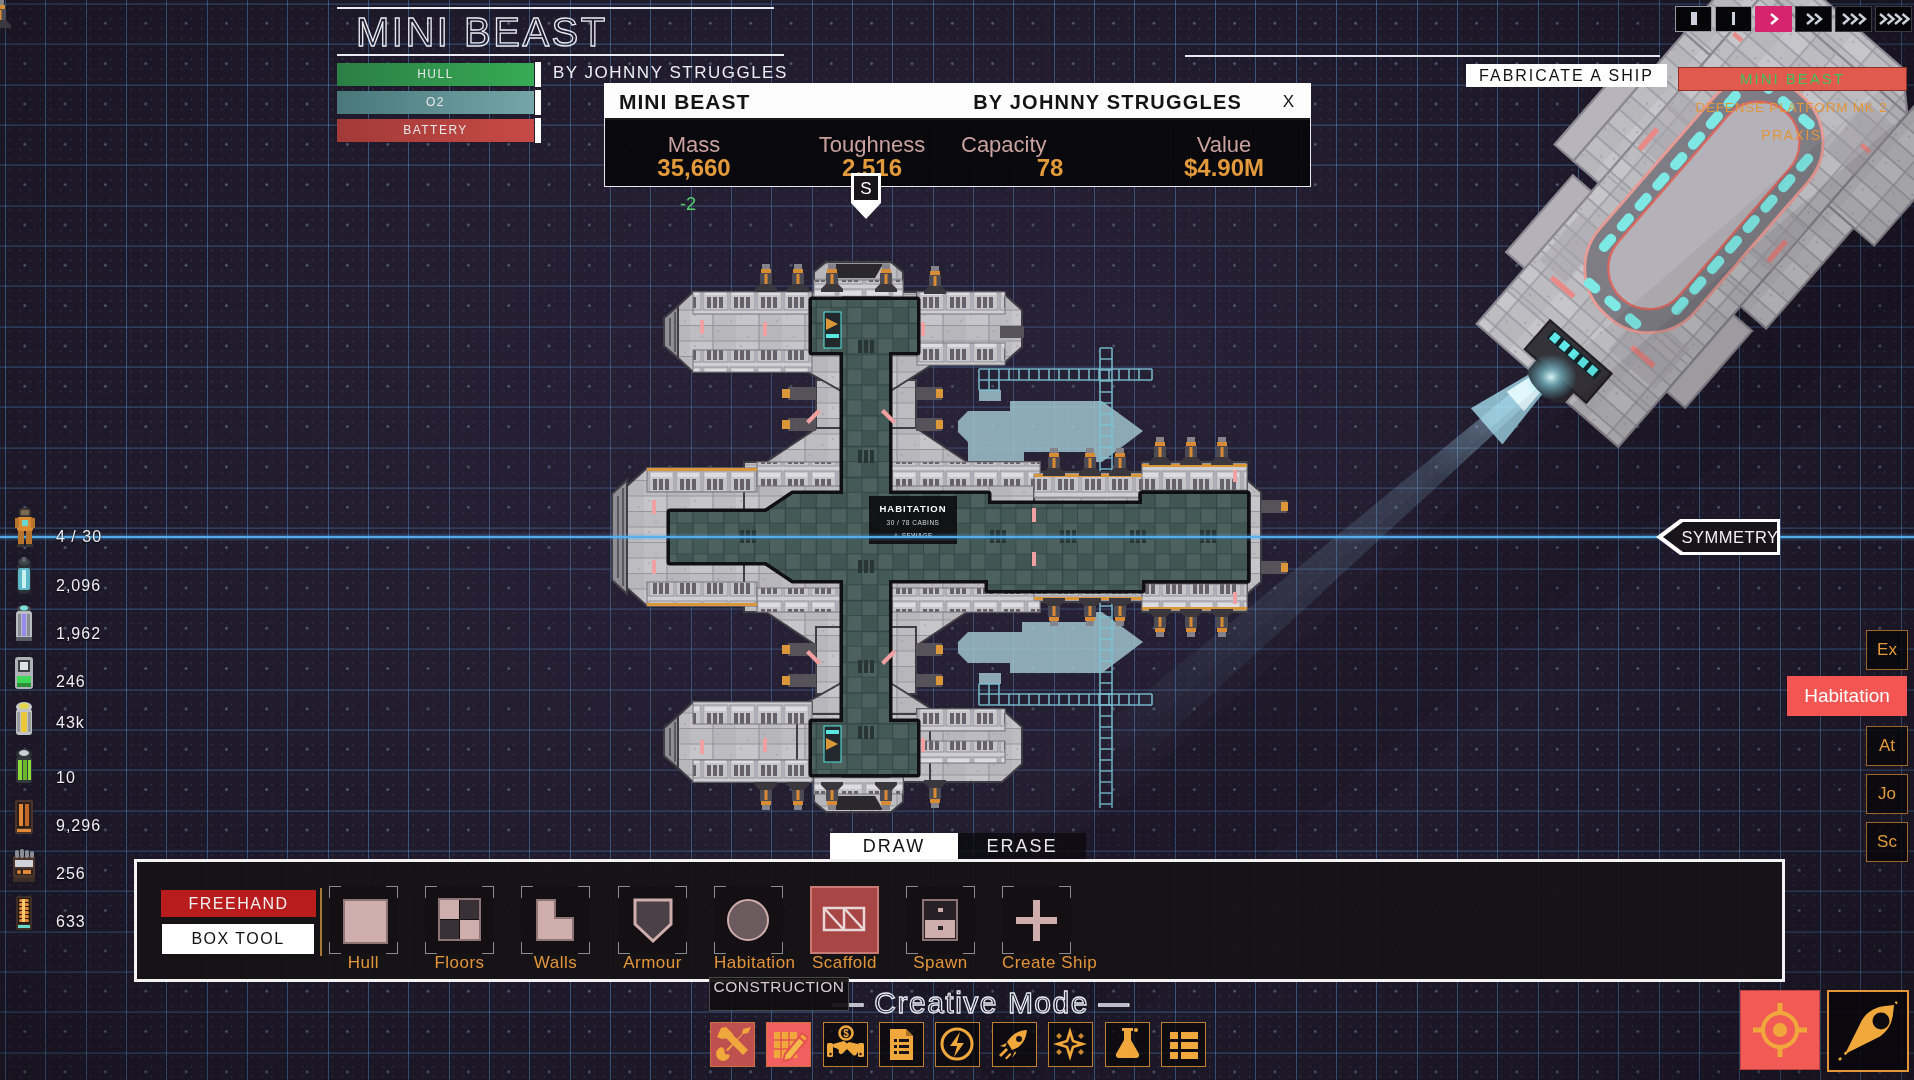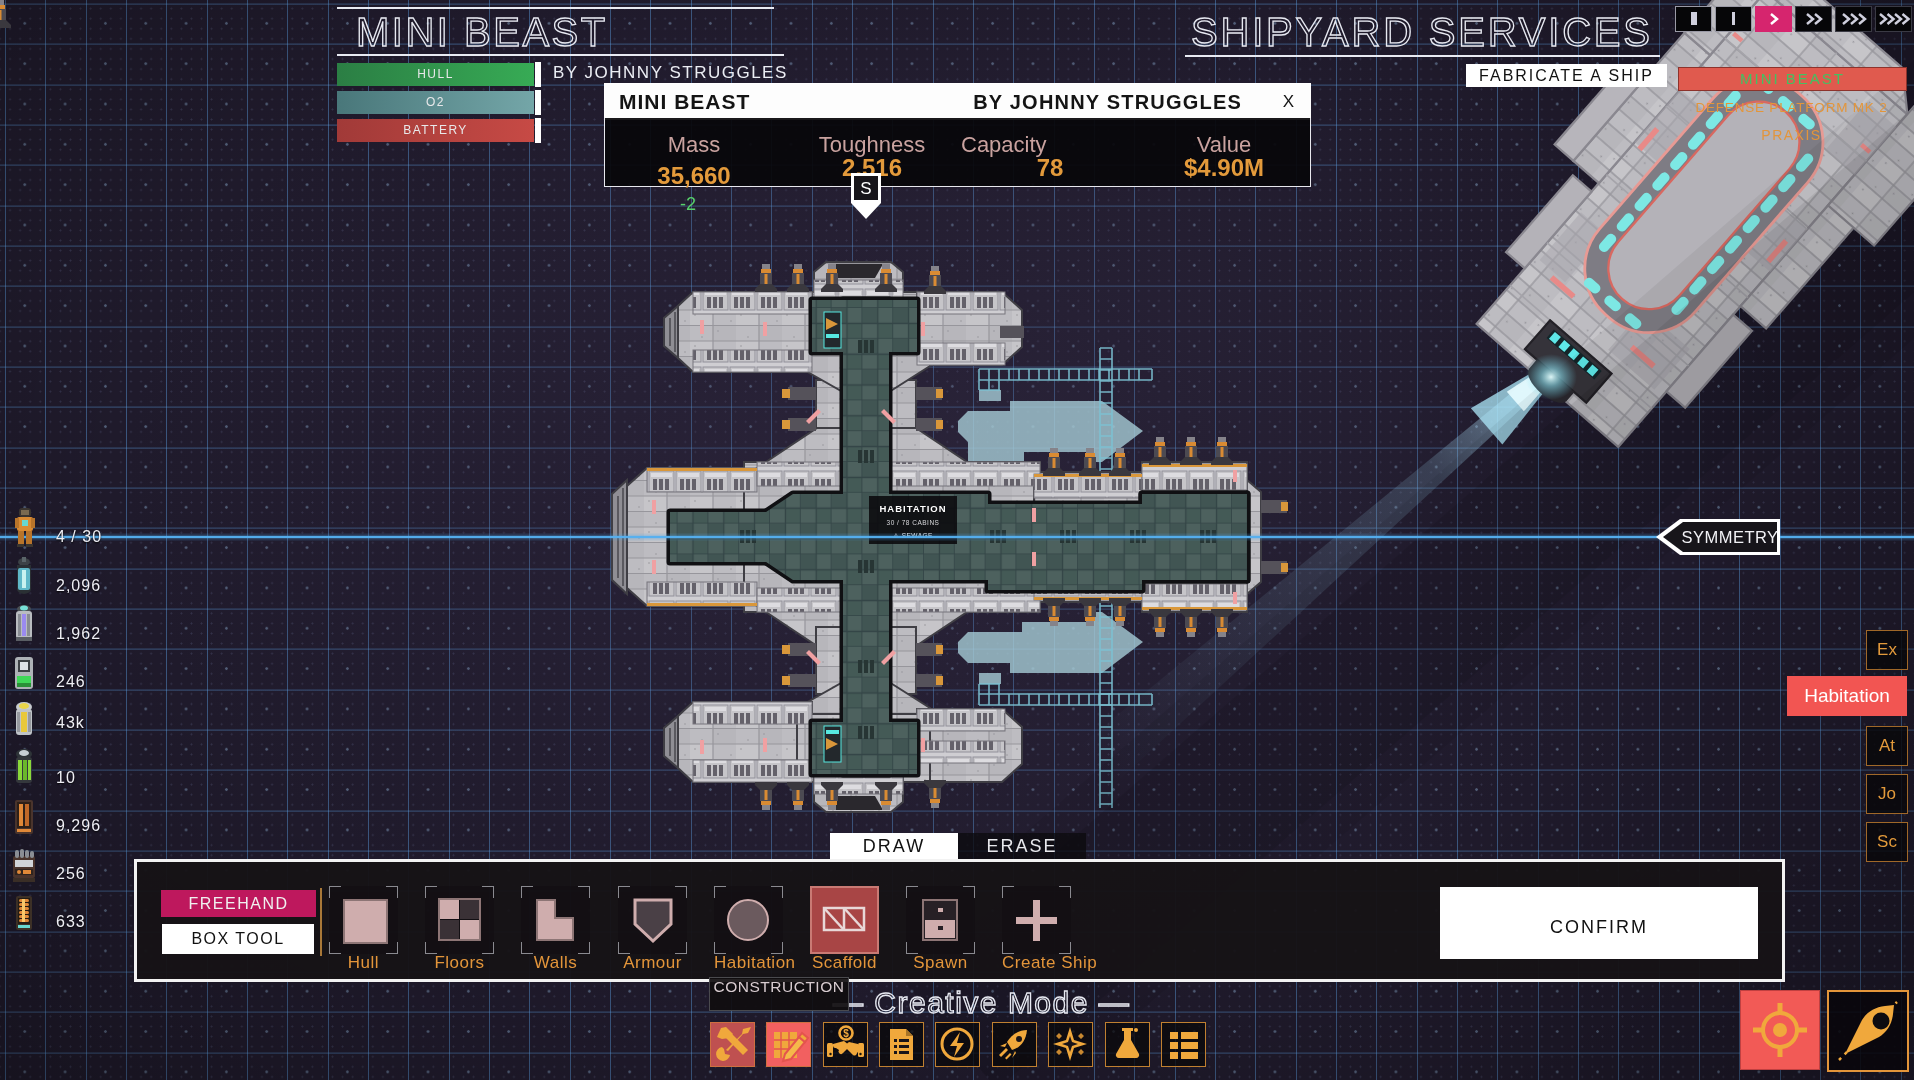--- a/index.html
+++ b/index.html
@@ -460,36 +460,35 @@
   <div class="abs" style="left:337px;top:54px;width:447px;height:2px;background:#e8eaf2"></div>
 
   <div class="abs" style="left:553px;top:63px;font-size:17px;letter-spacing:1.5px;color:#eceef4;">BY JOHNNY STRUGGLES</div>
 
   <div class="bar" style="top:63px;background:linear-gradient(90deg,#2b7e44,#37ab55);">HULL</div>
 
   <div class="bar" style="top:91px;background:linear-gradient(90deg,#49777a,#74a6a8);">O2</div>
 
   <div class="bar" style="top:119px;background:linear-gradient(90deg,#a13a38,#c74a45);">BATTERY</div>
 
-  <div class="abs thin" style="left:1191px;top:10px;font-size:40px;letter-spacing:2.8px;">SHIPYARD SERVICES</div>
 
   <div class="abs" style="left:1185px;top:55px;width:475px;height:2px;background:#e8eaf2"></div>
 
   <div class="abs" style="left:604px;top:83px;width:705px;height:35px;background:#fdfdfd;border:1px solid #fff;">
     <span style="position:absolute;left:14px;top:6px;font-size:21px;font-weight:bold;letter-spacing:1px;color:#141414;">MINI BEAST</span>
     <span style="position:absolute;right:68px;top:7px;font-size:20px;font-weight:bold;letter-spacing:1.2px;color:#141414;">BY JOHNNY STRUGGLES</span>
     <span style="position:absolute;right:16px;top:8px;font-size:17px;color:#141414;">X</span>
   </div>
 
   <div class="abs" style="left:604px;top:118px;width:705px;height:68px;background:rgba(8,6,10,0.93);border:1px solid #e8e8ee;border-top:none;color:#c9a29f;">
     <div class="abs" style="left:0;top:14px;width:178px;text-align:center;font-size:22px;">Mass</div>
     <div class="abs" style="left:178px;top:14px;width:178px;text-align:center;font-size:22px;">Toughness</div>
     <div class="abs" style="left:356px;top:14px;width:178px;text-align:left;font-size:22px;">Capacity</div>
     <div class="abs" style="left:534px;top:14px;width:170px;text-align:center;font-size:22px;">Value</div>
-    <div class="abs orange" style="left:0;top:36px;width:178px;text-align:center;font-size:24px;font-weight:bold;margin-top:8px;">35,660</div>
+    <div class="abs orange" style="left:0;top:36px;width:178px;text-align:center;font-size:24px;font-weight:bold;">35,660</div>
     <div class="abs orange" style="left:178px;top:36px;width:178px;text-align:center;font-size:24px;font-weight:bold;">2,516</div>
     <div class="abs orange" style="left:356px;top:36px;width:178px;text-align:center;font-size:24px;font-weight:bold;">78</div>
     <div class="abs orange" style="left:534px;top:36px;width:170px;text-align:center;font-size:24px;font-weight:bold;">$4.90M</div>
   </div>
 
   <svg class="abs" style="left:848px;top:170px;" width="36" height="52" viewBox="0 0 36 52">
     <path d="M3 3 h30 v30 l-15 16 l-15 -16 z" fill="#fff"></path>
     <rect x="6" y="6" width="24" height="24" fill="#17151a"></rect>
     <text x="18" y="24" font-size="17" fill="#fff" text-anchor="middle" font-family="Liberation Sans">S</text>
   </svg>
@@ -657,21 +656,21 @@
   <div class="sidebtn" style="top:774px;">Jo</div>
 
   <div class="sidebtn" style="top:822px;">Sc</div>
 
   <div class="abs white-btn" style="left:830px;top:833px;width:128px;height:27px;line-height:27px;font-size:18px;letter-spacing:2px;">DRAW</div>
 
   <div class="abs" style="left:958px;top:833px;width:128px;height:27px;line-height:27px;font-size:18px;letter-spacing:2px;background:rgba(12,10,14,0.78);color:#e8e8ec;text-align:center;">ERASE</div>
 
   <div class="abs" style="left:134px;top:859px;width:1645px;height:117px;background:rgba(22,19,22,0.96);border:3px solid #f2f2f2;">
 
-    <div class="abs" style="left:24px;top:28px;width:155px;height:27px;background:#be185d;color:#f0f0f0;text-align:center;line-height:27px;font-size:16px;letter-spacing:1.5px;">FREEHAND</div>
+    <div class="abs" style="left:24px;top:28px;width:155px;height:27px;background:#b91c1c;color:#f0f0f0;text-align:center;line-height:27px;font-size:16px;letter-spacing:1.5px;">FREEHAND</div>
 
     <div class="abs white-btn" style="left:25px;top:62px;width:152px;height:30px;line-height:30px;font-size:16px;letter-spacing:1.5px;">BOX TOOL</div>
 
     <div class="abs" style="left:183px;top:26px;width:2px;height:68px;background:#a87838;"></div>
 
     <div class="toolbox" style="left:192px;">
       <div class="abs" style="left:14px;top:13px;width:41px;height:41px;background:#cfadad;border:2px solid #8d7575;"></div>
       <div class="tool-label">Hull</div>
     </div>
 
@@ -734,23 +733,20 @@
       <div class="tool-label">Spawn</div>
     </div>
 
     <div class="toolbox" style="left:865px;">
       <svg width="69" height="68">
           <path d="M31 14 h7 v17 h17 v7 h-17 v17 h-7 v-17 h-17 v-7 h17 z" fill="#cfadad"></path>
         </svg>
       <div class="tool-label">Create Ship</div>
     </div>
 
-    <div class="abs white-btn" style="left:1303px;top:25px;width:318px;height:72px;font-size:18px;letter-spacing:2px;">
-        <div style="margin-top:30px;">CONFIRM</div>
-      </div>
   </div>
 
   <div class="abs thin" style="left:833px;top:986px;font-size:30px;letter-spacing:1.5px;">— Creative Mode —</div>
 
   <div class="abs" style="left:709px;top:977px;width:138px;height:32px;background:rgba(16,13,15,0.92);border:1px solid #4a4a4e;color:#d8ccd0;text-align:center;font-size:15.5px;letter-spacing:0.5px;">CONSTRUCTION</div>
 
   <div class="ico" style="left:710px;background:#bf5050;border-color:#cf7040;">
     <svg width="43" height="43" viewBox="0 0 43 43">
         <g fill="#f0a83c">
       <path d="M14 14 l5 -5 18 18 -5 5 z"></path>

